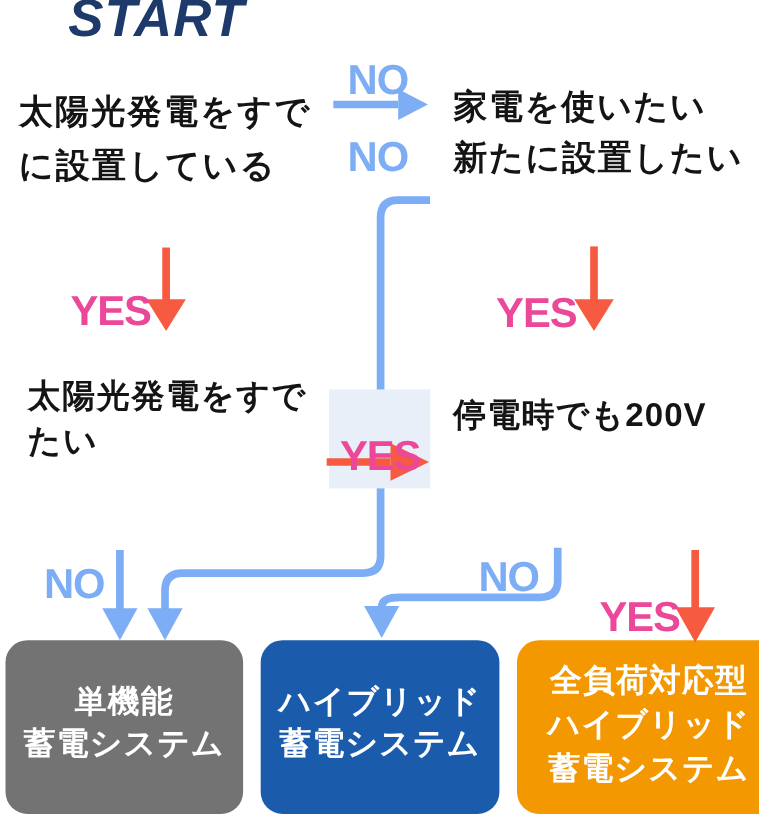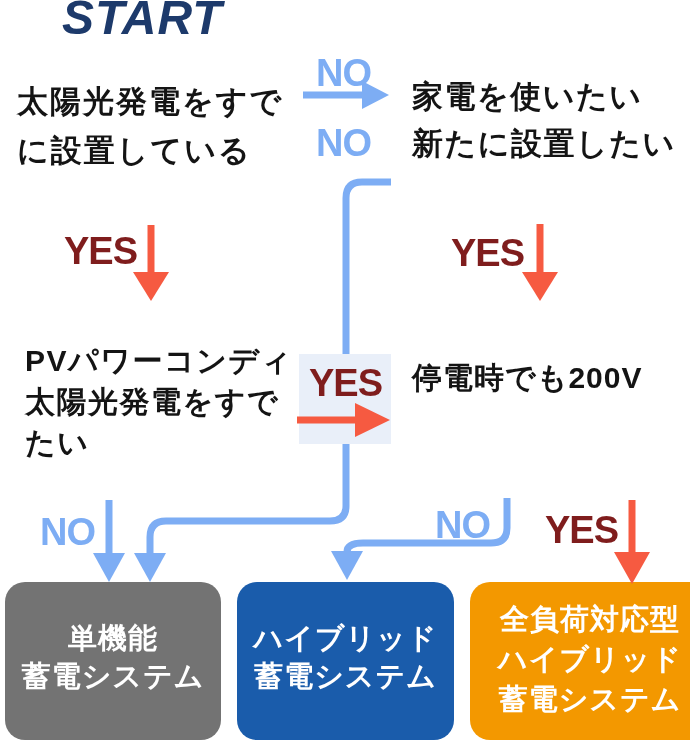--- a/index.html
+++ b/index.html
@@ -25,21 +25,21 @@
   .q3 .qtext{left:17px;top:38px;font-size:30px;line-height:41px;letter-spacing:1.5px;}
   .q4 .qtext{left:22px;top:52px;font-size:30px;line-height:45px;letter-spacing:1px;}
   
   .lines{left:0;top:0;width:690px;height:744px;pointer-events:none;}
   .lines-blue{z-index:2;}
   .band{left:299px;top:354px;width:92px;height:90px;background:#e9eff9;z-index:3;}
   .lines-red{z-index:4;}
   
   .lbl{font-size:38px;font-weight:900;line-height:1;letter-spacing:-1px;z-index:5;}
   .lbl-no{color:#7dadf4;}
-  .lbl-yes{color:#7f1d1d;}
+  .lbl-yes{color:#ec4899;margin-top:32px;}
   .no1{left:316px;top:54px;}
   .no2{left:316px;top:124px;}
   .yes1{left:64px;top:232px;}
   .yes2{left:451px;top:234px;}
   .yesmid{left:309px;top:364px;z-index:5;}
   .no3{left:40px;top:513px;}
   .no4{left:435px;top:506px;}
   .yes4{left:545px;top:511px;}
   
   .rbox{top:582px;height:158px;border-radius:20px;z-index:1;color:#ffffff;
@@ -65,21 +65,20 @@
     </div>
   </div>
   <div class="abs qbox q2">
     <div class="qtext">
       <div>家電を使いたい</div>
       <div>新たに設置したい</div>
     </div>
   </div>
   <div class="abs qbox q3">
     <div class="qtext">
-      <div>PVパワーコンディ</div>
       <div>太陽光発電をすで</div>
       <div>たい</div>
     </div>
   </div>
   <div class="abs qbox q4">
     <div class="qtext">
       <div>停電時でも200V</div>
     </div>
   </div>
 

